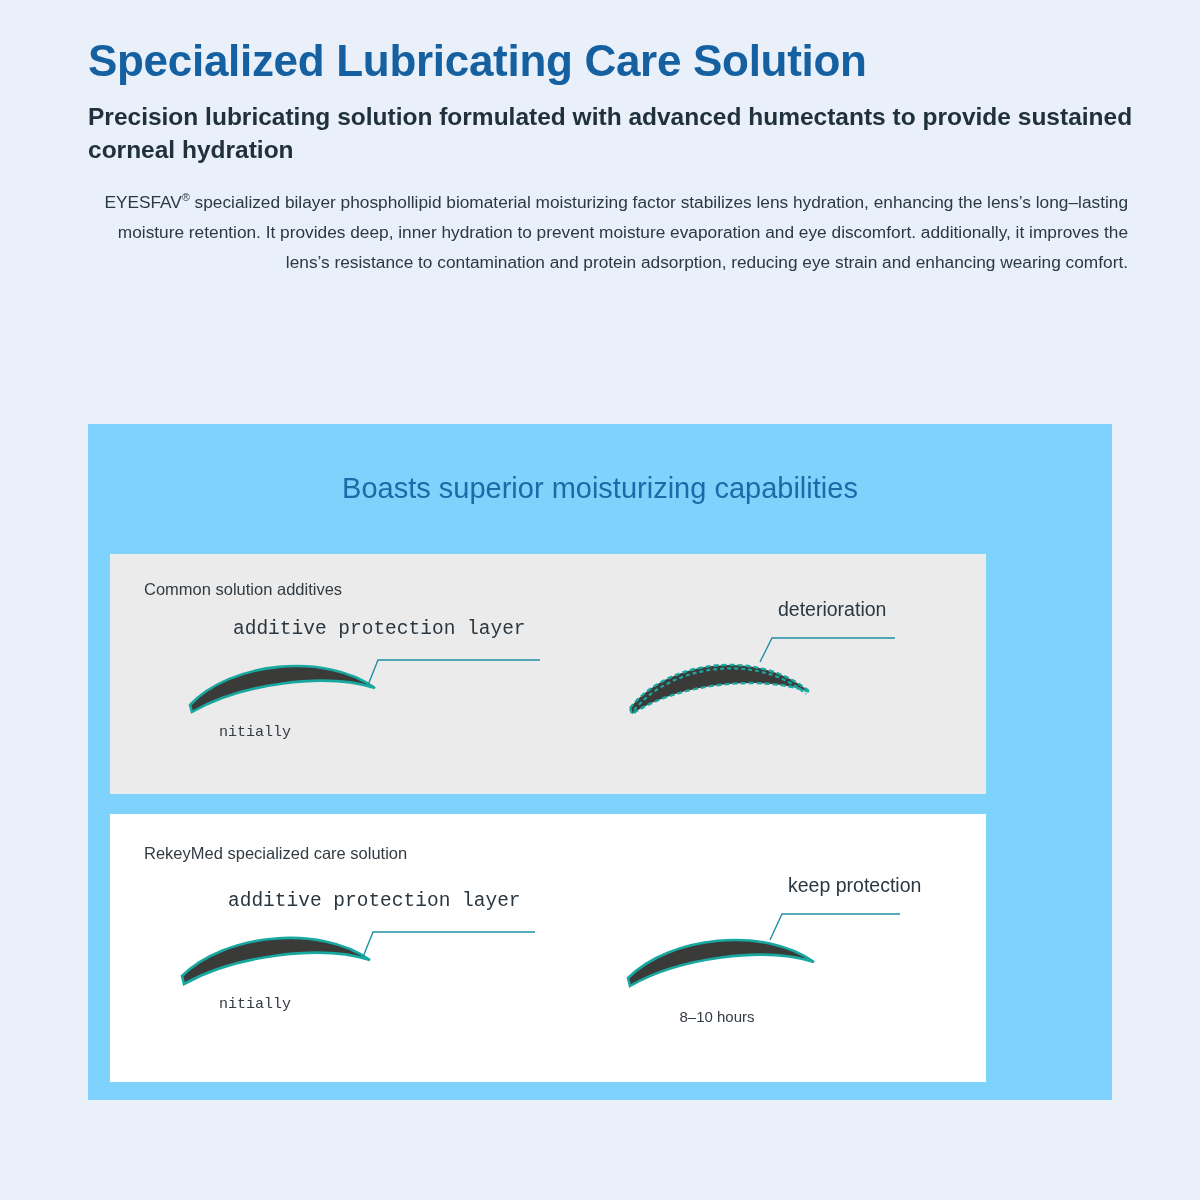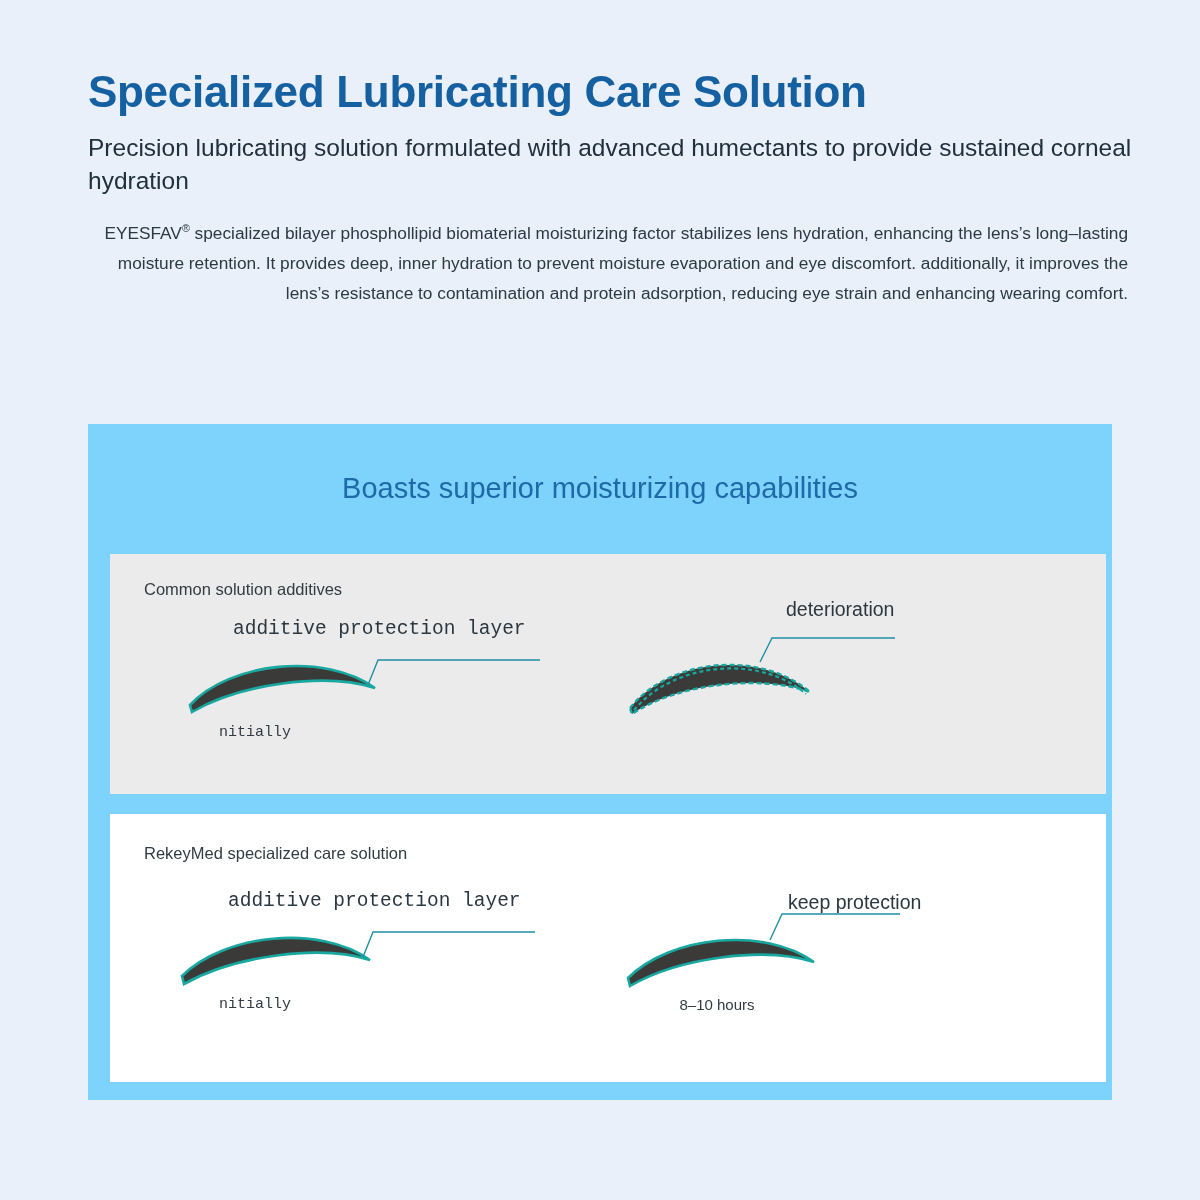--- a/index.html
+++ b/index.html
@@ -20,33 +20,33 @@
     box-sizing: border-box;
   }
   .content {
     position: absolute;
     left: 88px;
     top: 0;
     width: 1056px;
   }
   h1.title {
     margin: 0;
-    padding-top: 67px;
+    padding-top: 36px;
     font-size: 44px;
     font-weight: bold;
     color: #1560a0;
     letter-spacing: -0.3px;
     line-height: 1.12;
   }
   .subtitle {
     margin: 16px 0 0 0;
     font-size: 24.5px;
     color: #20303d;
     line-height: 1.33;
-    font-weight: 400;
+    font-weight: 700;
     max-width: 1060px;
   }
   .body-copy {
     margin: 22px 0 0 0;
     font-size: 17.3px;
     color: #2a3944;
     line-height: 1.72;
     max-width: 1040px;
     text-align: right;
   }
@@ -69,21 +69,21 @@
     padding-top: 48px;
     text-align: center;
     font-size: 29px;
     color: #1e6aa8;
     font-weight: 400;
   }
 
   .panel {
     position: absolute;
     left: 22px;
-    width: 996px;
+    width: 876px;
     box-sizing: border-box;
   }
   .panel.grey {
     top: 130px;
     height: 240px;
     background: #ebebeb;
   }
   .panel.white {
     top: 390px;
     height: 268px;
@@ -156,40 +156,40 @@
         <div class="callout" style="left:113px; top:18px;">additive protection layer</div>
         <div class="caption" style="top:124px; left:-100px;">nitially</div>
       </div>
 
       <div class="lens-group right">
         <svg class="lens-svg" width="470" height="160" viewBox="0 0 470 160">
           <path d="M20 108 C 60 58, 150 50, 200 92 C 150 74, 66 84, 22 114 Z" fill="#3a3a38" stroke="#19a8a0" stroke-width="2.4" stroke-dasharray="5 3"></path>
           <path d="M24 110 C 64 62, 150 54, 196 94" fill="none" stroke="#19a8a0" stroke-width="2.2" stroke-dasharray="4 3"></path>
           <path d="M150 62 L 162 38 L 285 38" fill="none" stroke="#1f8fa4" stroke-width="1.4"></path>
         </svg>
-        <div class="callout" style="left:168px; top:-2px;margin-left:8px;">deterioration</div>
+        <div class="callout" style="left:168px; top:-2px;">deterioration</div>
       </div>
     </div>
 
     <div class="panel white">
       <div class="panel-label">RekeyMed specialized care solution</div>
 
       <div class="lens-group left" style="top:60px;">
         <svg class="lens-svg" width="470" height="160" viewBox="0 0 470 160">
           <path d="M62 102 C 104 60, 200 50, 250 86 C 200 70, 114 82, 64 110 Z" fill="#3a3a38" stroke="#19a8a0" stroke-width="2.6"></path>
           <path d="M243 83 L 253 58 L 415 58" fill="none" stroke="#1f8fa4" stroke-width="1.4"></path>
         </svg>
         <div class="callout" style="left:108px; top:16px;">additive protection layer</div>
         <div class="caption" style="top:122px; left:-100px;">nitially</div>
       </div>
 
       <div class="lens-group right" style="top:60px;">
         <svg class="lens-svg" width="470" height="160" viewBox="0 0 470 160">
           <path d="M18 104 C 60 62, 154 52, 204 88 C 154 72, 68 84, 20 112 Z" fill="#3a3a38" stroke="#19a8a0" stroke-width="2.6"></path>
           <path d="M160 66 L 172 40 L 290 40" fill="none" stroke="#1f8fa4" stroke-width="1.4"></path>
         </svg>
-        <div class="callout" style="left:178px; top:17px;">keep protection</div>
-        <div class="caption" style="top:122px; left:-128px;text-align:center;">8–10 hours</div>
+        <div class="callout" style="left:178px; top:0px;">keep protection</div>
+        <div class="caption" style="top:134px; left:-128px;text-align:center;">8–10 hours</div>
       </div>
     </div>
   </div>
 
 </div>
 
 </body></html>

